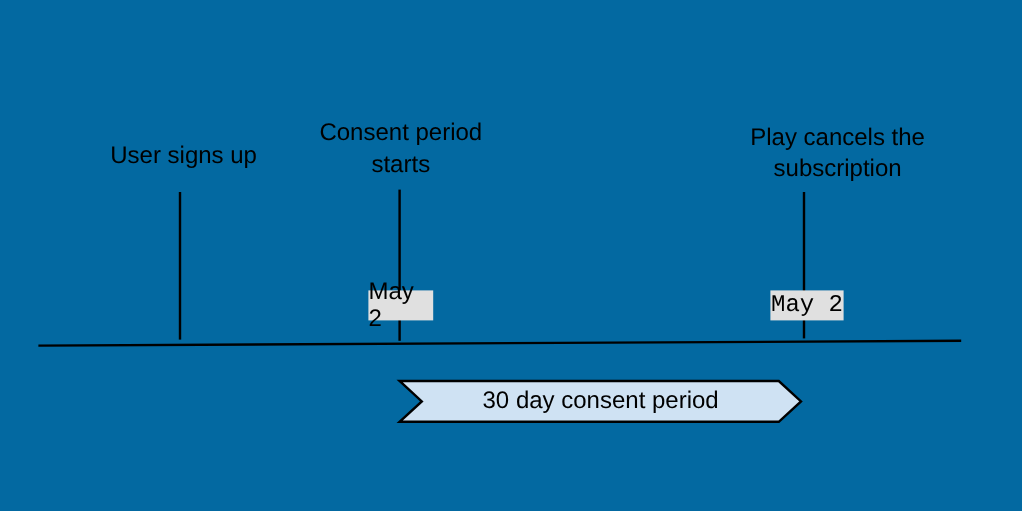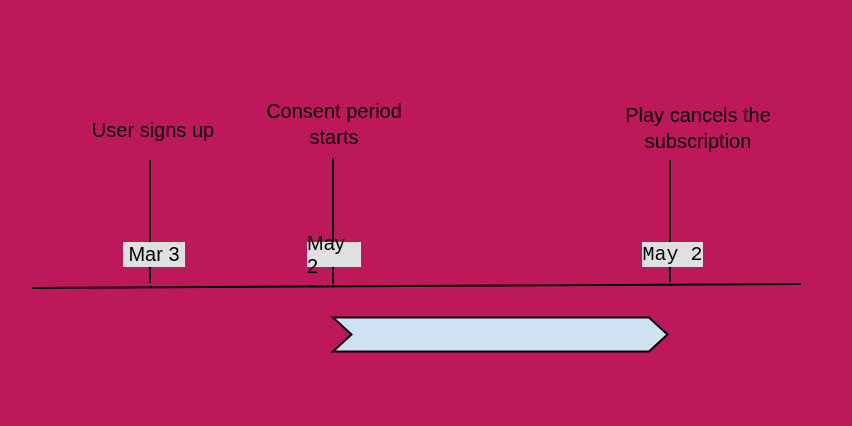--- a/index.html
+++ b/index.html
@@ -1,20 +1,20 @@
 <!DOCTYPE html>
 <html style="--chip-bg: #e0e0e0;"><head>
 <meta charset="utf-8">
 <style>
   html, body { margin: 0; padding: 0; background: #ffffff; }
   .canvas {
     position: relative;
     width: 852px;
     height: 426px;
-    background: #be185d;
+    background: #0369a1;
     font-family: "Liberation Sans", "DejaVu Sans", sans-serif;
     color: #000000;
     overflow: hidden;
   }
   .layer {
     position: absolute;
     left: 0; top: 0;
     width: 852px; height: 426px;
     pointer-events: none;
   }
@@ -68,26 +68,26 @@
 
 <div class="canvas">
 
   <svg class="layer" viewBox="0 0 852 426">
     <line x1="32" y1="288" x2="801" y2="284" stroke-width="2" stroke="#000000"></line>
     <polygon points="333,317.5 649,317.5 667.5,334.5 649,351.5 333,351.5 351.5,334.5" stroke-width="2" stroke-linejoin="miter" fill="#cfe2f3" stroke="#000000"></polygon>
   </svg>
 
   <div class="caption caption-1">User signs up</div>
   <div class="tick tick-1"></div>
-  <div class="chip chip-1">Mar 3</div>
 
   <div class="caption caption-2">Consent period
 starts</div>
   <div class="tick tick-2"></div>
   <div class="chip chip-2">May 2</div>
 
   <div class="caption caption-3">Play cancels the
 subscription</div>
   <div class="tick tick-3"></div>
   <div class="chip chip-3">May 2</div>
 
+  <div class="banner-label">30 day consent period</div>
 
 </div>
 
 </body></html>

